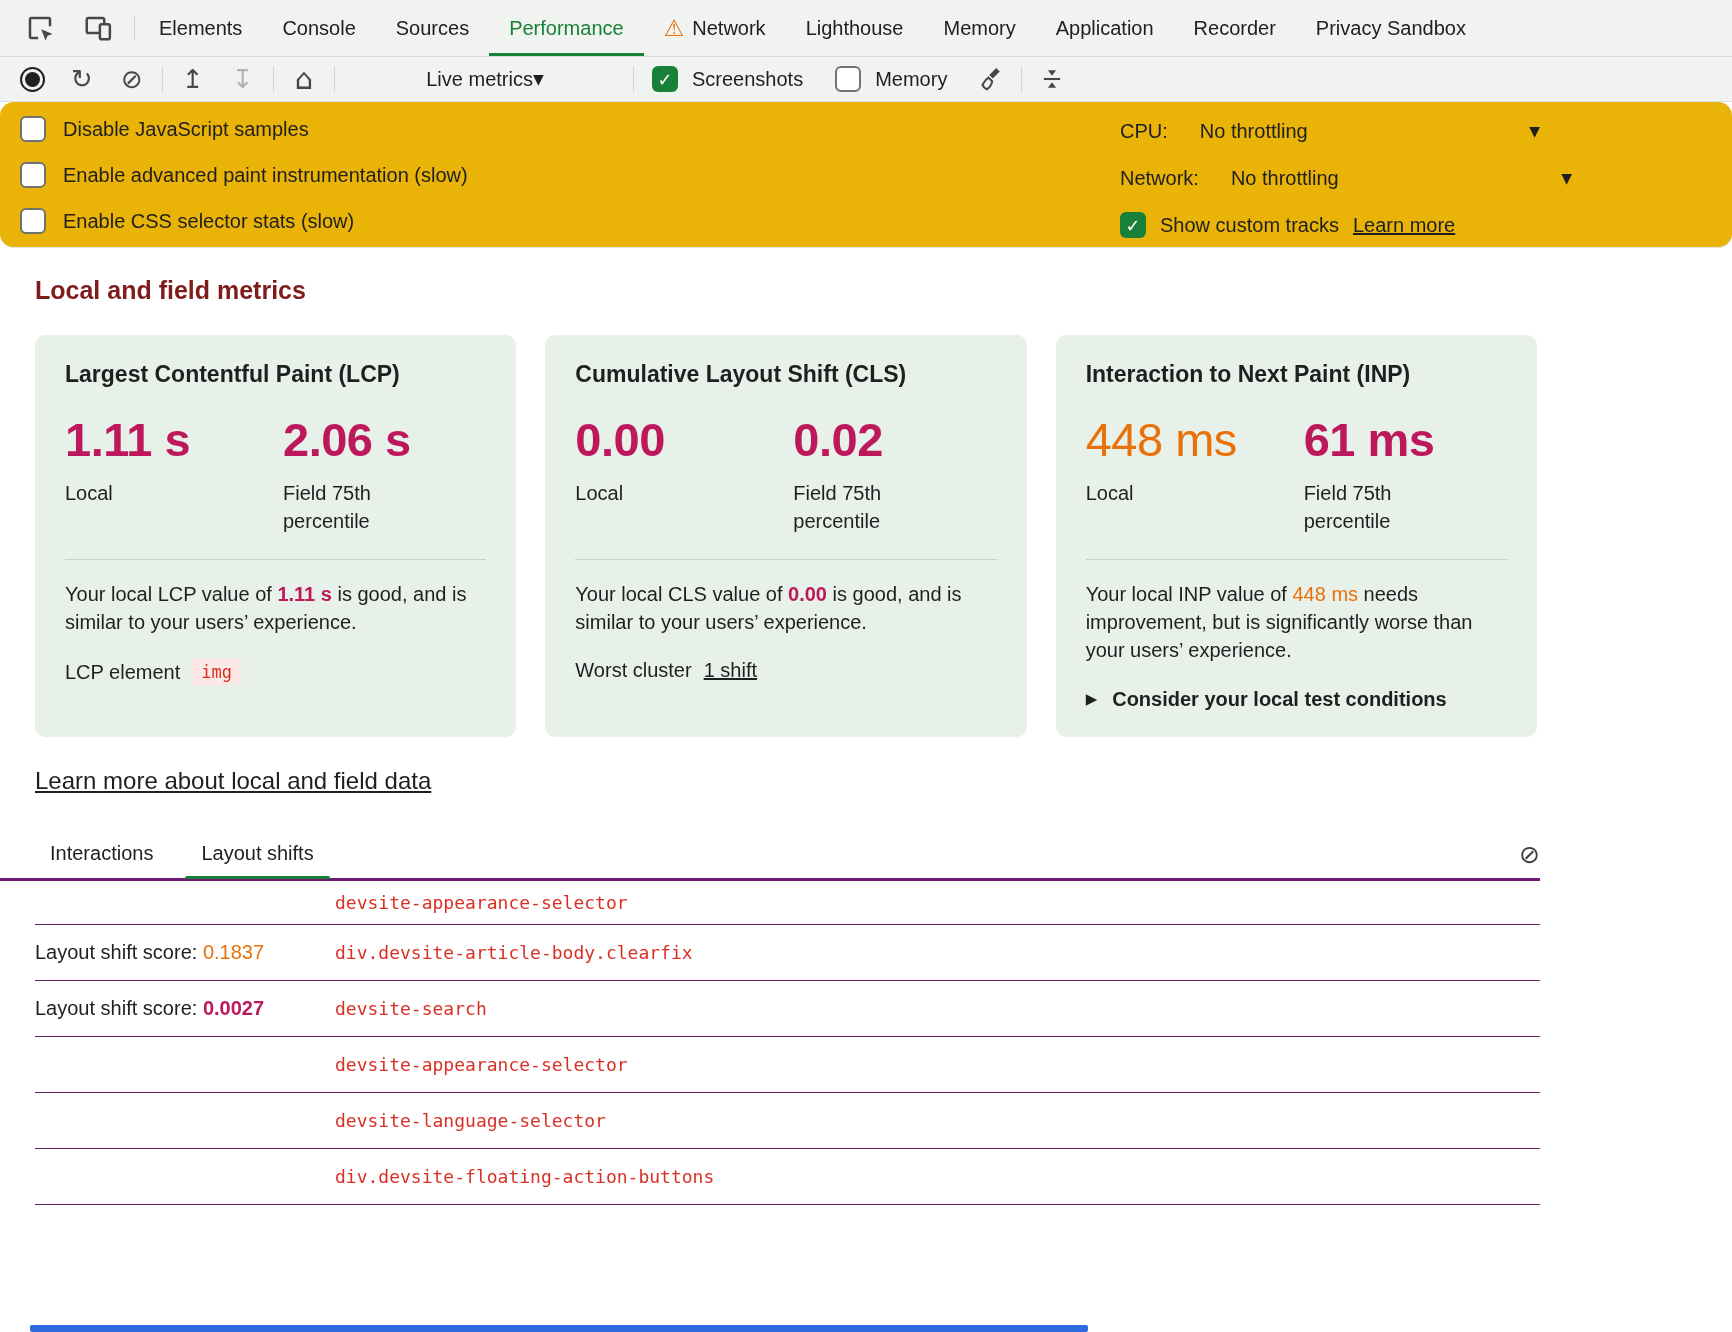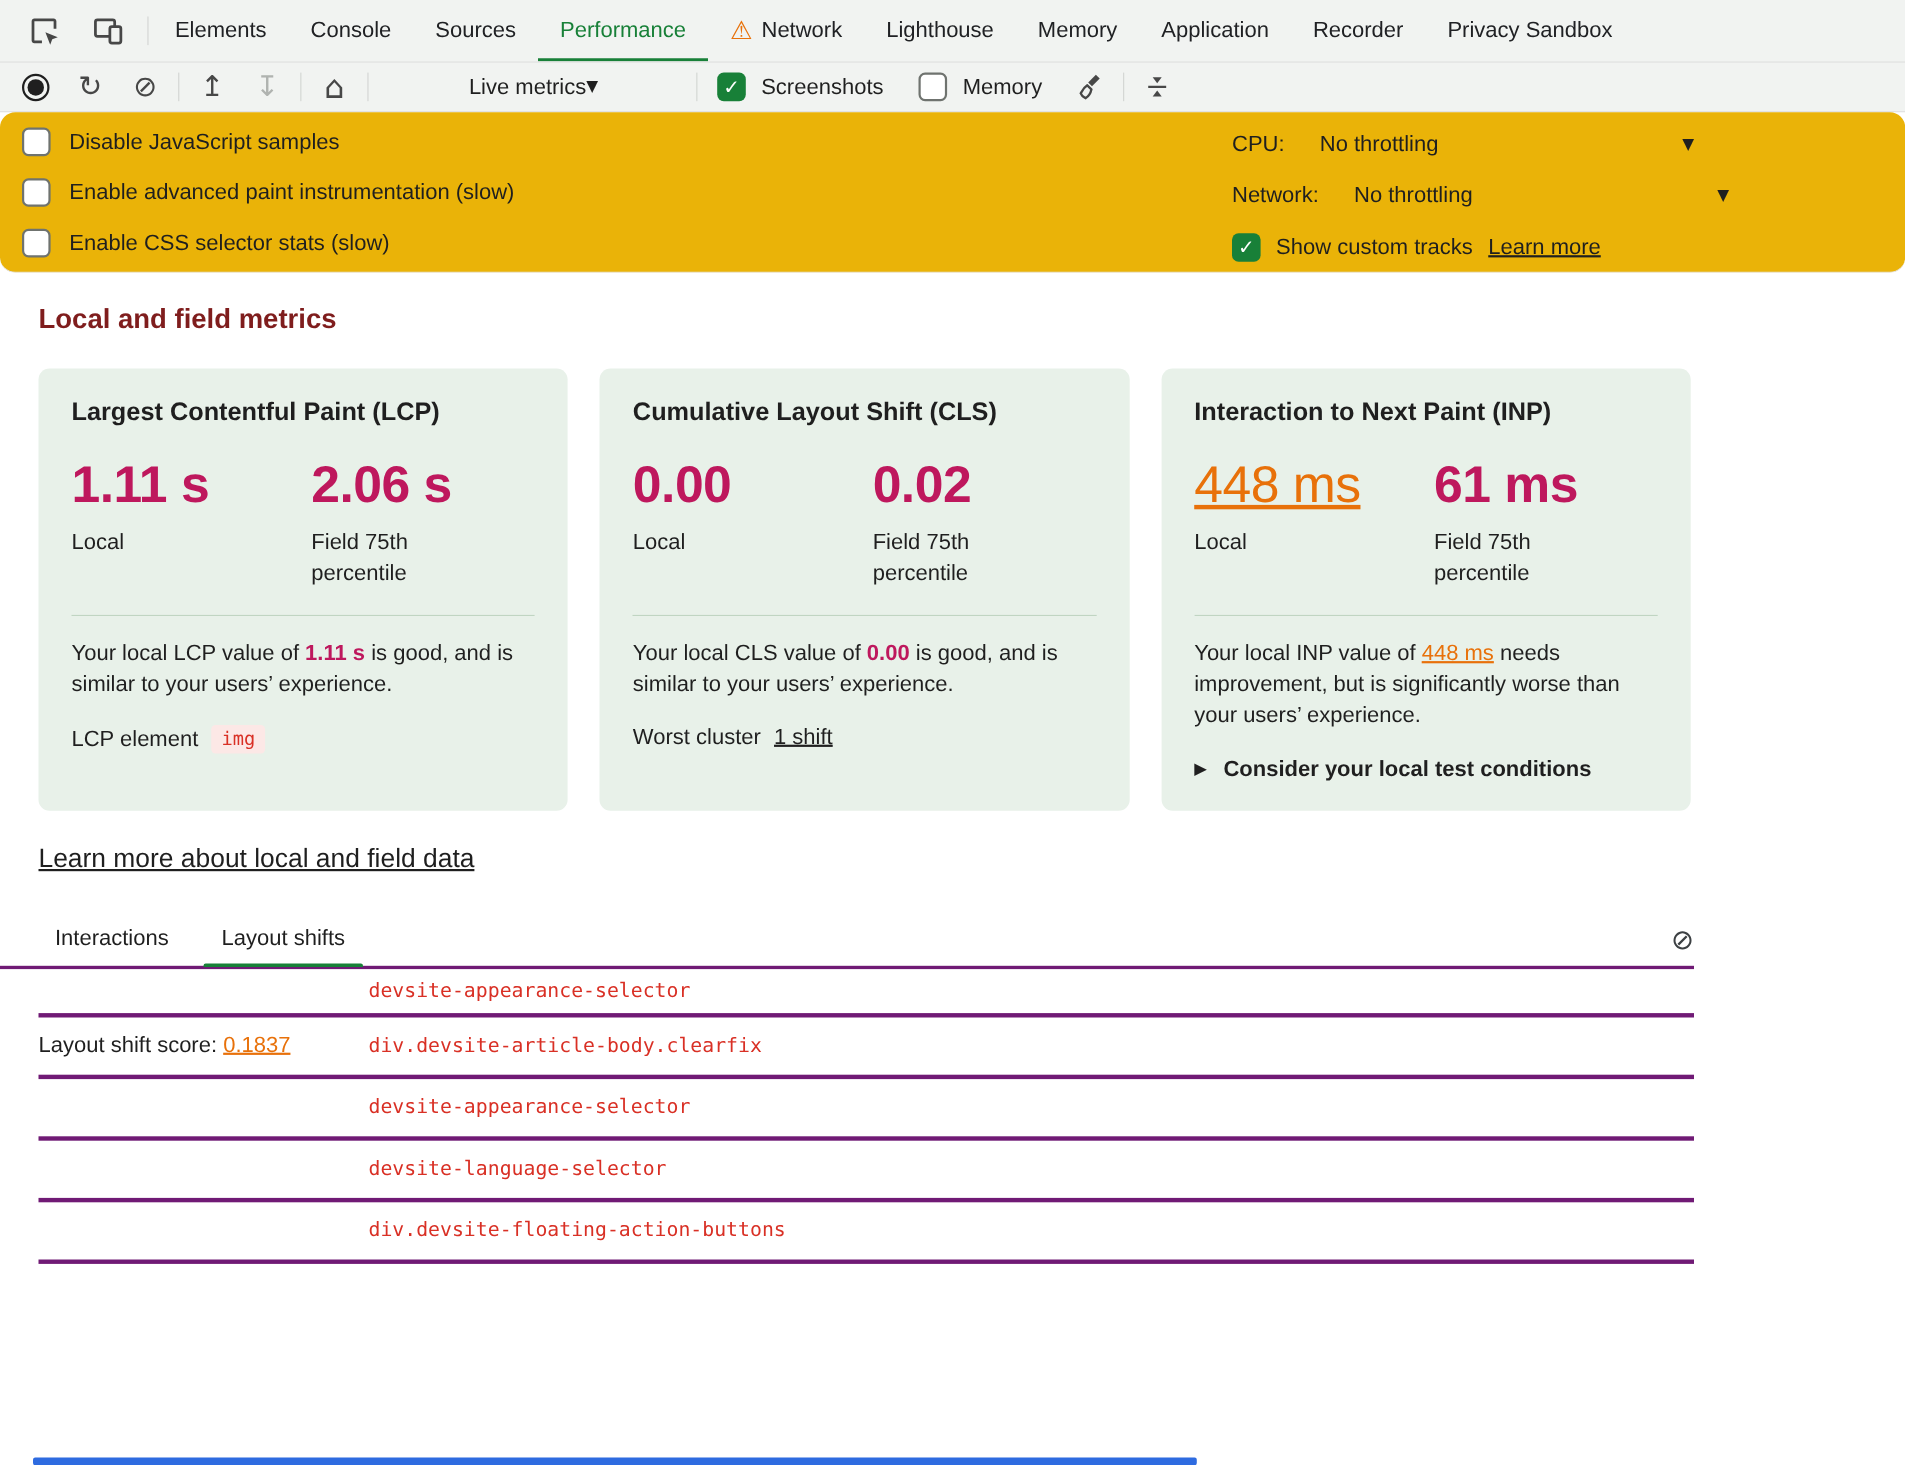--- a/index.html
+++ b/index.html
@@ -58,37 +58,37 @@
   .main { padding-top:28px; }
   .main h2 { margin-left:35px; font-size:25px; font-weight:700; color:#7f1d1d; }
   .cards { display:flex; gap:29px; margin:30px 195px 0 35px; align-items:stretch; }
   .card { flex:1; background:#e8f1e9; border-radius:10px; padding:26px 30px 26px; }
   .card h3 { font-size:23px; font-weight:700; margin-bottom:26px; }
   .values { display:flex; }
   .vcol1 { width:218px; flex:none; }
   .metric-value { font-size:47px; letter-spacing:-0.5px; line-height:1.1; }
   .metric-label { font-size:20px; margin-top:13px; max-width:135px; line-height:1.4; }
   .green { color:#be185d;font-weight:bold; }
-  .orange { color:#e8710a;text-decoration:underline; }
+  .orange { color:#e8710a; }
   .card hr { border:none; border-top:1px solid #c0d5c2; margin:24px 0 20px; }
   .desc { font-size:20px; line-height:1.42; }
   .card-footer { margin-top:23px; font-size:20px; display:flex; align-items:center; gap:12px; }
   .chip { font-family:"DejaVu Sans Mono","Liberation Mono",monospace; font-size:17px; color:#d93025; background:#fce8e6; padding:3px 9px; border-radius:4px; }
   .expander { margin-top:23px; display:flex; align-items:center; gap:15px; font-size:20px; font-weight:700; cursor:pointer; }
   .expander .tri { font-size:15px; font-weight:400; }
   .learn-more { display:inline-block; margin:30px 0 0 35px; font-size:24px; }
 
   
   .log { margin-top:40px; }
   .log-header { display:flex; align-items:flex-end; gap:48px; height:46px; margin-right:192px; padding-left:50px; border-bottom:3px solid #701a75; }
   .log-tab { font-size:20px; padding-bottom:13px; cursor:pointer; position:relative; }
   .log-tab.selected::after { content:""; position:absolute; left:-16px; right:-16px; bottom:-1px; height:3px; background:#188038; border-radius:2px 2px 0 0; }
   .block-btn { margin-left:auto; align-self:center; margin-bottom:4px; cursor:pointer; }
   .block-btn .glyph { font-size:25px; color:#3c4043; }
-  .shift-row { display:flex; align-items:center; min-height:56px; margin-left:35px; margin-right:192px; border-bottom:4px solid #701a75; }
+  .shift-row { display:flex; align-items:center; min-height:56px; margin-left:35px; margin-right:192px; border-bottom:1px solid #701a75; }
   .shift-row.first { min-height:44px; }
   .score-col { width:300px; flex:none; font-size:20px; }
   .elem-link { font-family:"DejaVu Sans Mono","Liberation Mono",monospace; font-size:18px; color:#d93025; cursor:pointer; text-decoration:none; }
 
   .bottom-bar { position:absolute; left:30px; bottom:0; width:1058px; height:7px; background:#2e6be0; border-radius:2px; }
 </style>
 </head>
 <body>
 
 <header class="tabbar">
@@ -306,20 +306,24 @@
 
     <div class="shift-row first">
       <div class="score-col"></div>
       <a class="elem-link">devsite-appearance-selector</a>
     </div>
     <div class="shift-row">
       <div class="score-col"><span>Layout shift score: </span><span class="orange">0.1837</span></div>
       <a class="elem-link">div.devsite-article-body.clearfix</a>
     </div>
     <div class="shift-row">
+      <div class="score-col"><span>Layout shift score: </span><span class="green">0.0027</span></div>
+      <a class="elem-link">devsite-search</a>
+    </div>
+    <div class="shift-row">
       <div class="score-col"></div>
       <a class="elem-link">devsite-appearance-selector</a>
     </div>
     <div class="shift-row">
       <div class="score-col"></div>
       <a class="elem-link">devsite-language-selector</a>
     </div>
     <div class="shift-row">
       <div class="score-col"></div>
       <a class="elem-link">div.devsite-floating-action-buttons</a>

